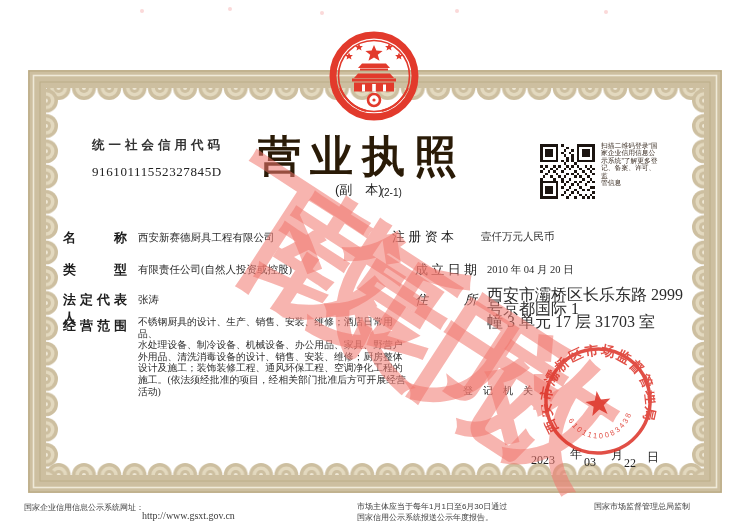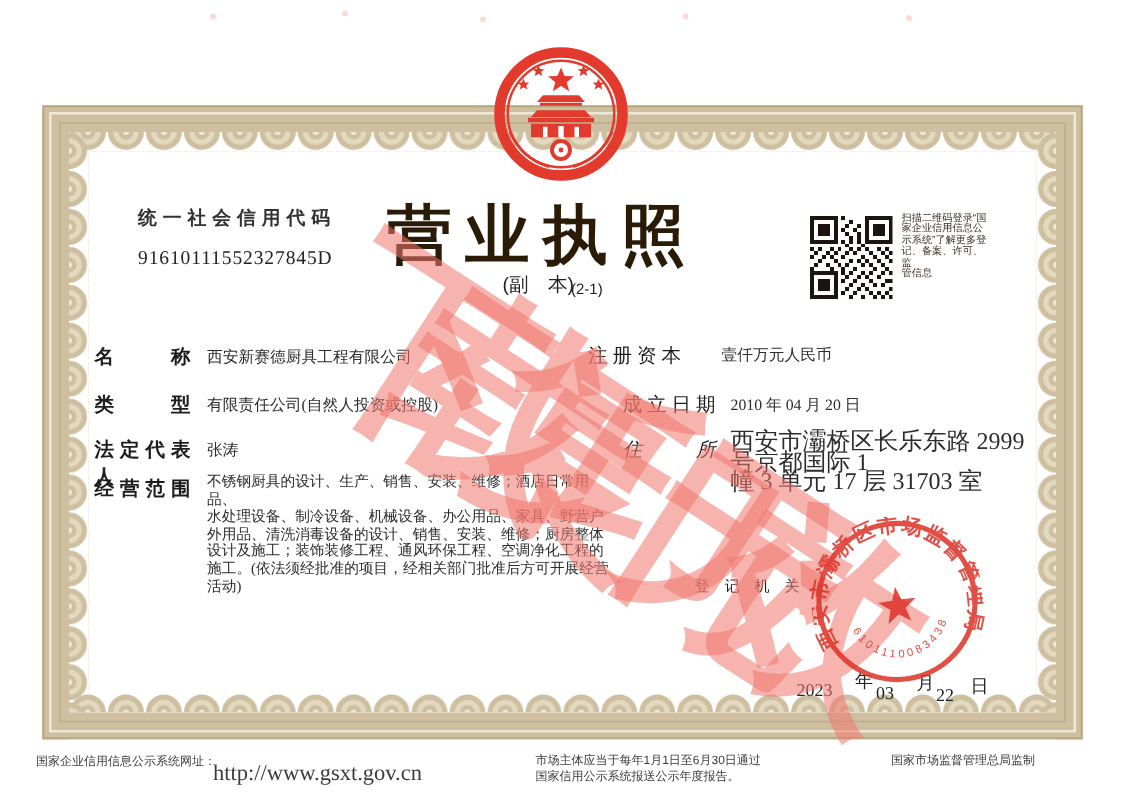--- a/index.html
+++ b/index.html
@@ -38,21 +38,21 @@
   .dnum{font-family:"Liberation Serif",serif;color:#222;}
   
   .stamp{position:absolute;left:541px;top:344px;width:114px;height:114px;z-index:6;
          opacity:0.85;transform:rotate(-8deg);}
   
   .watermark{position:absolute;left:262px;top:140px;z-index:5;font-size:140px;font-weight:700;
              letter-spacing:-77px;white-space:nowrap;color:rgba(240,118,110,0.55);
              transform:rotate(33deg);transform-origin:0 0;pointer-events:none;line-height:1;}
   
   .foot{position:absolute;font-size:8px;color:#3b3b3b;z-index:2;line-height:10.5px;}
-  .foot-url{font-family:"Liberation Serif",serif;font-size:15px;padding-left:12px;}
+  .foot-url{font-family:"Liberation Serif",serif;font-size:10px;padding-left:12px;}
   .speck{position:absolute;width:4px;height:4px;border-radius:2px;
          background:rgba(240,120,120,0.28);z-index:2;}
 </style>
 </head>
 <body>
 
 <div class="page">
 
   <svg class="frame" width="750" height="530">
     <defs>

